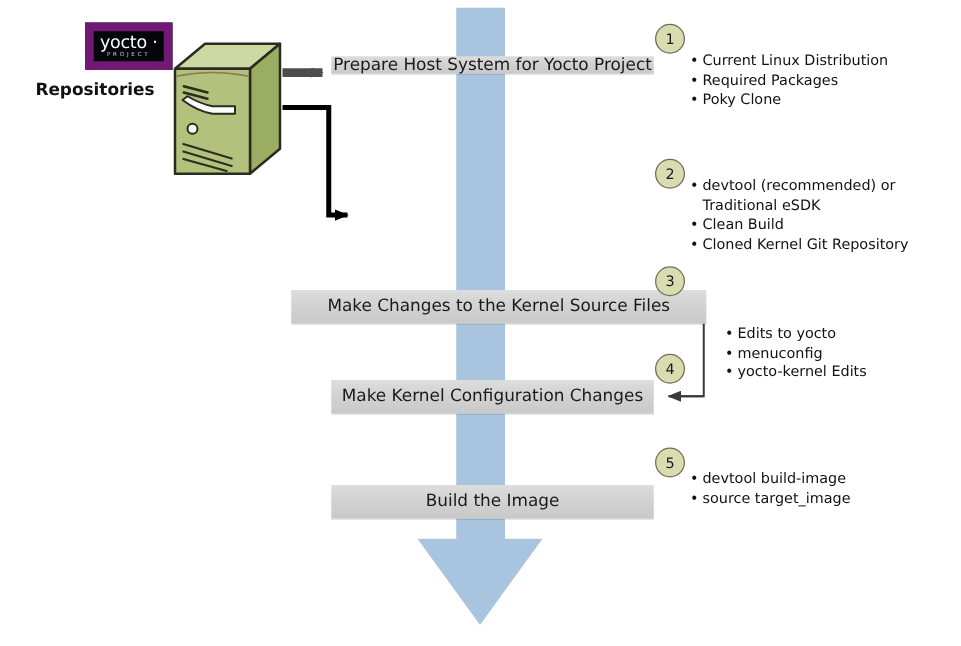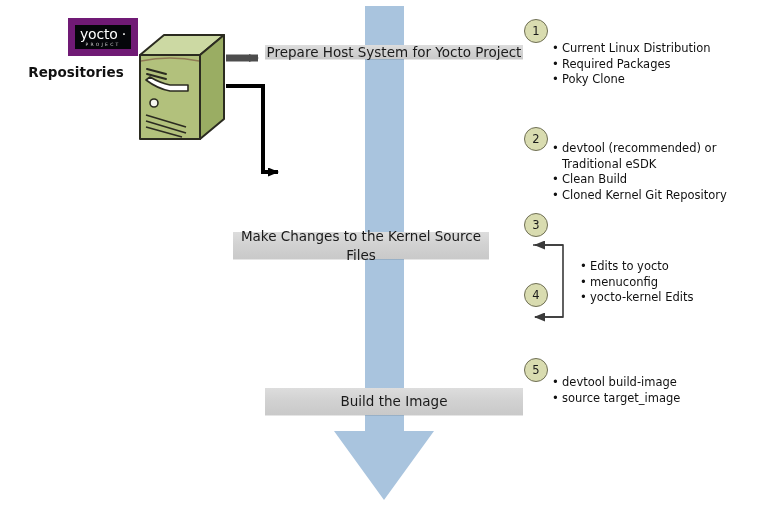--- a/index.html
+++ b/index.html
@@ -239,23 +239,24 @@
     <div class="bline">
       <span class="bdot">•</span>
       <span class="btxt">Clean Build</span>
     </div>
     <div class="bline">
       <span class="bdot">•</span>
       <span class="btxt">Cloned Kernel Git Repository</span>
     </div>
   </div>
 
-  <div class="pbox" style="left:233px; top:232px; width:256px; height:27px;">Make Changes to the Kernel Source Files</div>
+  <div class="pbox" style="left:233px; top:232px; width:332px; height:27px;">Make Changes to the Kernel Source Files</div>
   <div class="step-circle" style="left:524px; top:213px;">3</div>
 
+  <div class="pbox" style="left:265px; top:304px; width:258px; height:27px;">Make Kernel Configuration Changes</div>
   <div class="step-circle" style="left:524px; top:283px;">4</div>
 
   <div class="bullets" style="left:580px; top:259px; width:180px;">
     <div class="bline">
       <span class="bdot">•</span>
       <span class="btxt">Edits to yocto</span>
     </div>
     <div class="bline">
       <span class="bdot">•</span>
       <span class="btxt">menuconfig</span>

